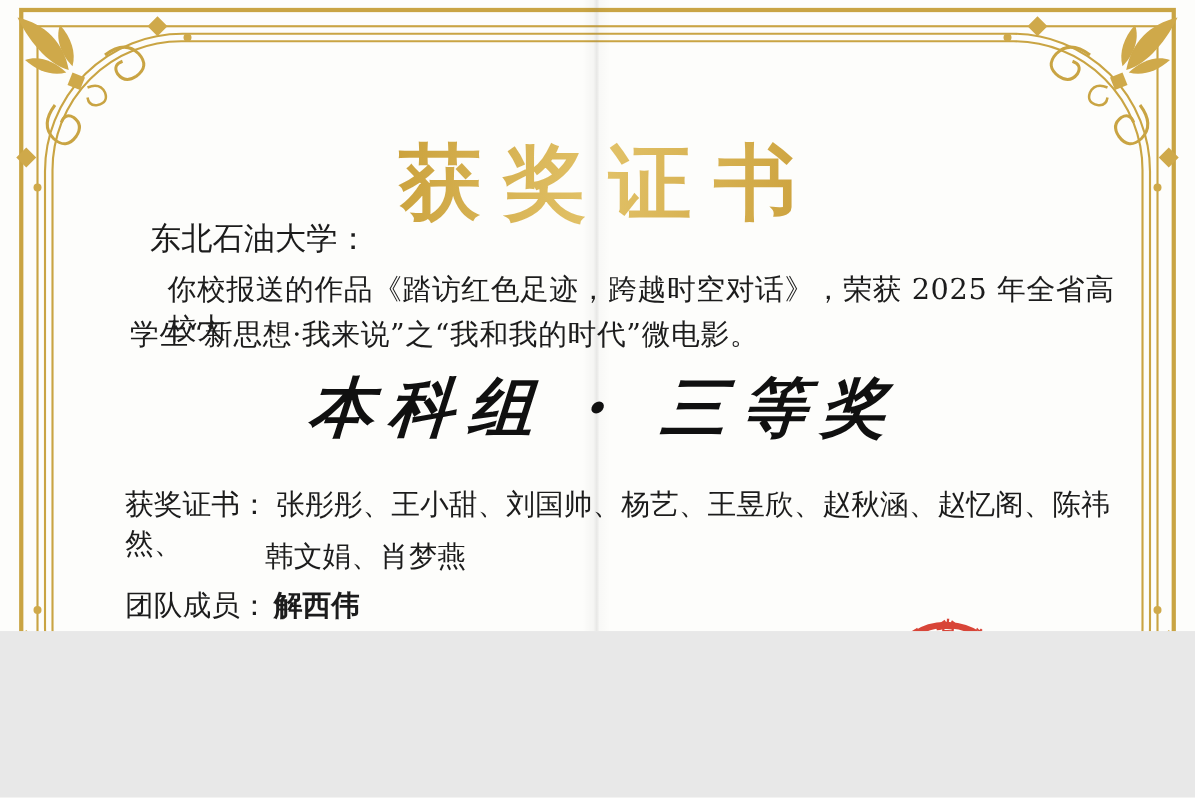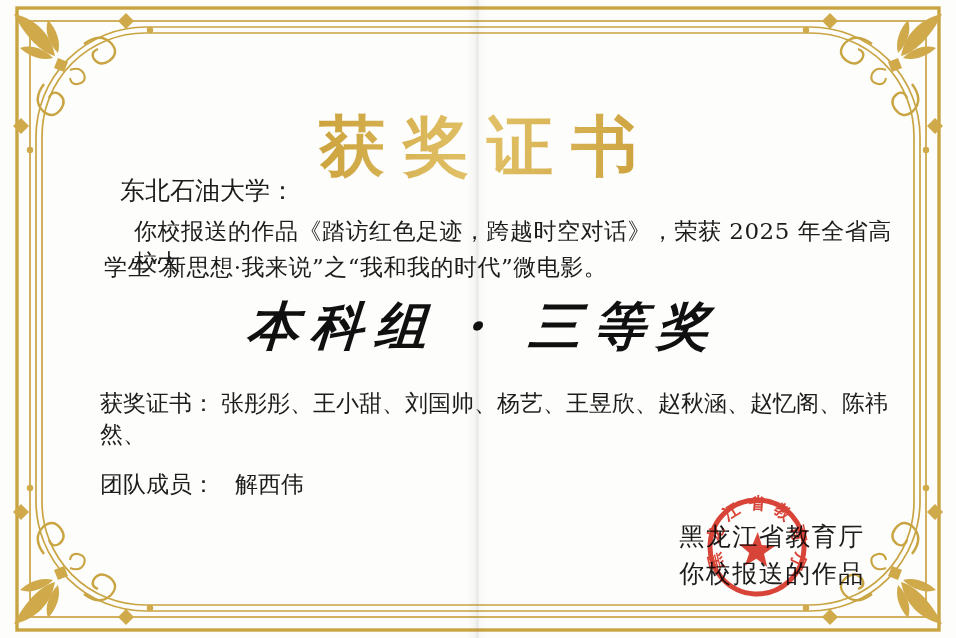--- a/index.html
+++ b/index.html
@@ -1,18 +1,18 @@
 <!DOCTYPE html>
 <html><head>
 <meta charset="utf-8">
 <style>
   html, body { margin: 0; padding: 0; background: #e8e8e8; }
   .stage {
     position: relative;
-    width: 956px; height: 638px;
+    width: 956px; height: 505px;
     margin: 0 auto;
     background: #fdfdfb;
     overflow: hidden;
     font-family: "DejaVu Serif", "Liberation Serif", serif;
     color: #1c1c1c;
   }
   .frame-svg { position: absolute; inset: 0; width: 956px; height: 638px; }
   .fold-band {
     position: absolute; top: 0; bottom: 0; left: 466px; width: 22px;
     background: linear-gradient(to right, rgba(0,0,0,0) 0%, rgba(0,0,0,0.03) 40%, rgba(120,120,120,0.16) 52%, rgba(0,0,0,0.02) 62%, rgba(0,0,0,0) 100%);
@@ -35,21 +35,21 @@
     text-align: center;
     font-size: 52px; font-weight: bold; font-style: italic;
     letter-spacing: 12px; padding-left: 12px;
     color: #101010;
     transform: skewX(-4deg);
   }
   .team-line1 { position: absolute; left: 100px; top: 388px; width: 800px; font-size: 23px; }
   .team-label { margin-right: 6px; }
   .team-line2 { position: absolute; left: 100px; top: 430px; width: 800px; font-size: 23px; padding-left: 112px; box-sizing: border-box; }
   .instructor { position: absolute; left: 100px; top: 469px; font-size: 23px; }
-  .instructor .name { margin-left: 20px; }
+  .instructor .name { margin-left: 4px; font-weight: bold; }
   .issuer-block { position: absolute; left: 672px; top: 518px; width: 200px; text-align: center; }
   .issuer-line { font-size: 25px; letter-spacing: 1.5px; line-height: 37px; white-space: nowrap; }
   .seal {
     position: absolute; left: 701px; top: 491px;
     width: 112px; height: 112px;
     mix-blend-mode: multiply; opacity: 0.93;
     transform: rotate(3deg);
   }
 </style>
 </head>
@@ -97,20 +97,21 @@
   <div class="salutation">东北石油大学：</div>
 
   <div class="body-line body-line1">你校报送的作品《踏访红色足迹，跨越时空对话》，荣获 2025 年全省高校大</div>
   <div class="body-line body-line2">学生“新思想·我来说”之“我和我的时代”微电影。</div>
 
   <div class="award">本科组 · 三等奖</div>
 
   <div class="team-line1">
     <span class="team-label">获奖证书：</span><span>张彤彤、王小甜、刘国帅、杨艺、王昱欣、赵秋涵、赵忆阁、陈祎然、</span>
   </div>
+  <div class="team-line2">韩文娟、肖梦燕</div>
 
   <div class="instructor">
     <span>团队成员：</span><span class="name">解西伟</span>
   </div>
 
   <div class="issuer-block">
     <div class="issuer-line">黑龙江省教育厅</div>
     <div class="issuer-line">你校报送的作品</div>
   </div>
 

